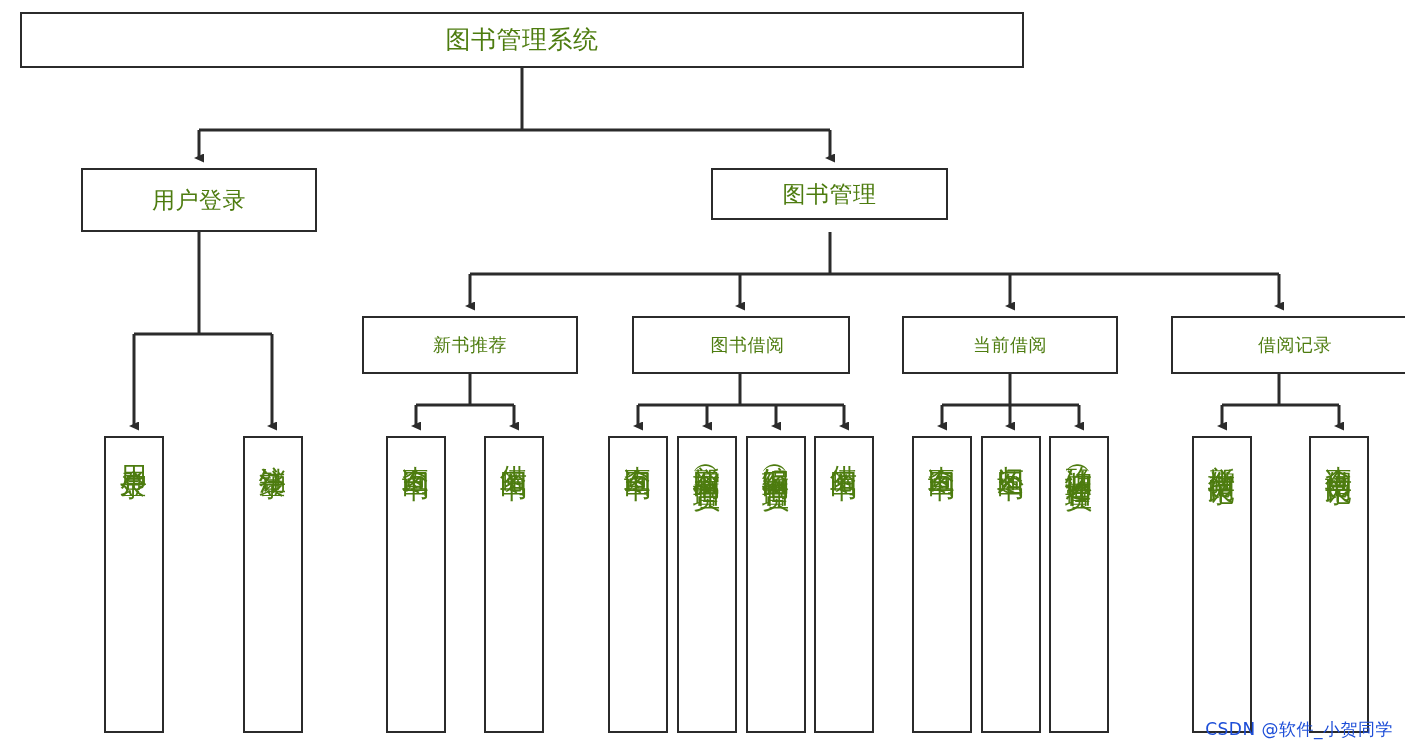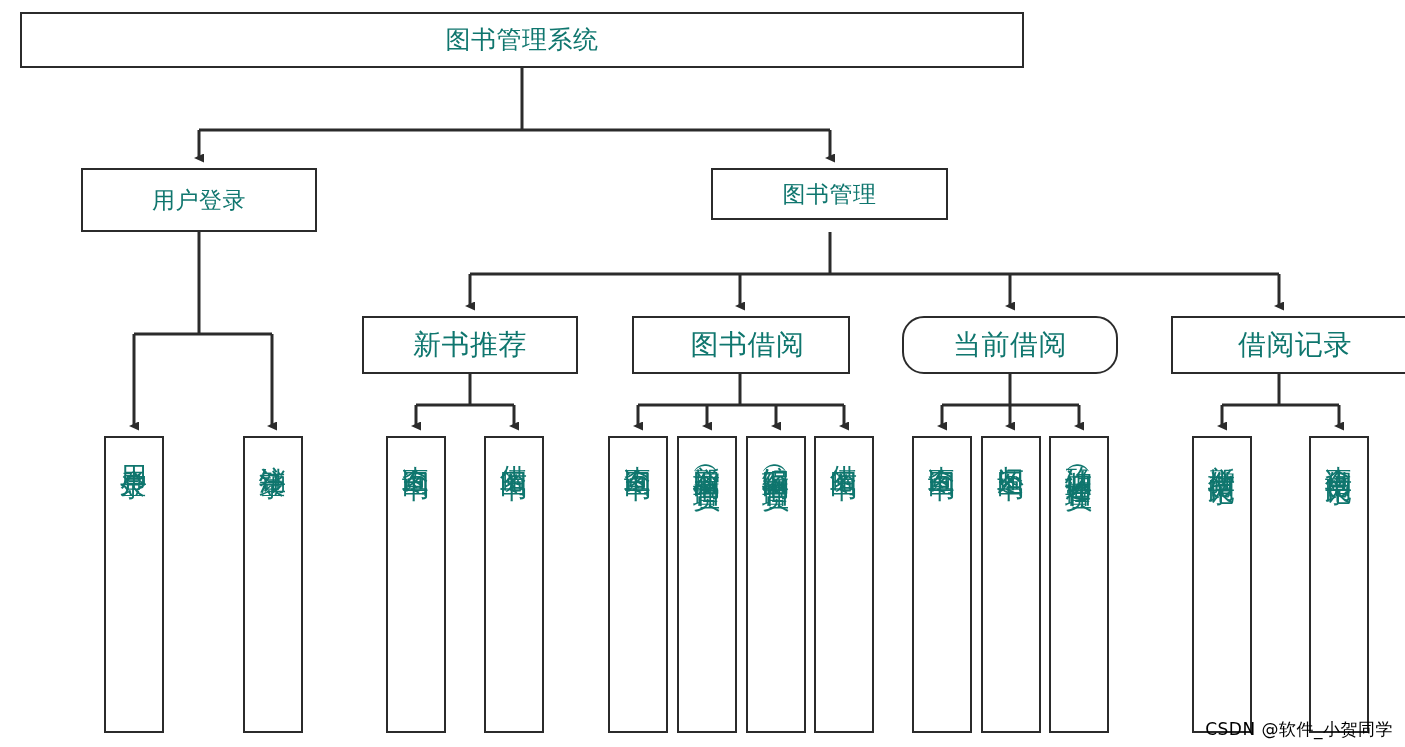--- a/index.html
+++ b/index.html
@@ -26,54 +26,54 @@
     pointer-events: none;
   }
   .node {
     position: absolute;
     box-sizing: border-box;
     border: 2.5px solid #2b2b2b;
     background: #ffffff;
     display: flex;
     align-items: center;
     justify-content: center;
-    color: #0f766e;
+    color: #4d7c0f;
   }
   .node .label {
     display: block;
     text-align: center;
     line-height: 1.05;
     letter-spacing: 0.5px;
     white-space: nowrap;
   }
   
   .node.h-title .label { font-size: 25px; }
   .node.h-mid   .label { font-size: 23px; }
-  .node.h-sub   .label { font-size: 28px; }
+  .node.h-sub   .label { font-size: 18px; }
 
   
   .node.v-leaf {
     align-items: flex-start;
     justify-content: center;
     padding-top: 6px;
   }
   .node.v-leaf .label {
     writing-mode: vertical-rl;
     text-orientation: upright;
     font-size: 27px;
     line-height: 1;
     letter-spacing: 3px;
     white-space: nowrap;
   }
   .watermark {
     position: absolute;
     right: 12px;
     bottom: 6px;
     font-size: 17px;
-    color: #000000;
+    color: #1d4ed8;
     letter-spacing: 0.5px;
     white-space: nowrap;
     text-align: center;
   }
 </style>
 </head>
 <body>
 
 <div id="canvas">
 
@@ -140,21 +140,21 @@
   </div>
 
   <div class="node h-sub" style="left:362px; top:316px; width:216px; height:58px;">
     <span class="label">新书推荐</span>
   </div>
 
   <div class="node h-sub" style="left:632px; top:316px; width:218px; height:58px;padding-left:13px;">
     <span class="label">图书借阅</span>
   </div>
 
-  <div class="node h-sub" style="left:902px; top:316px; width:216px; height:58px;border-radius:22px;">
+  <div class="node h-sub" style="left:902px; top:316px; width:216px; height:58px;">
     <span class="label">当前借阅</span>
   </div>
 
   <div class="node h-sub" style="left:1171px; top:316px; width:248px; height:58px;">
     <span class="label">借阅记录</span>
   </div>
 
   <div class="node v-leaf" style="left:104px; top:436px; width:60px; height:297px;">
     <span class="label">用户登录</span>
   </div>

